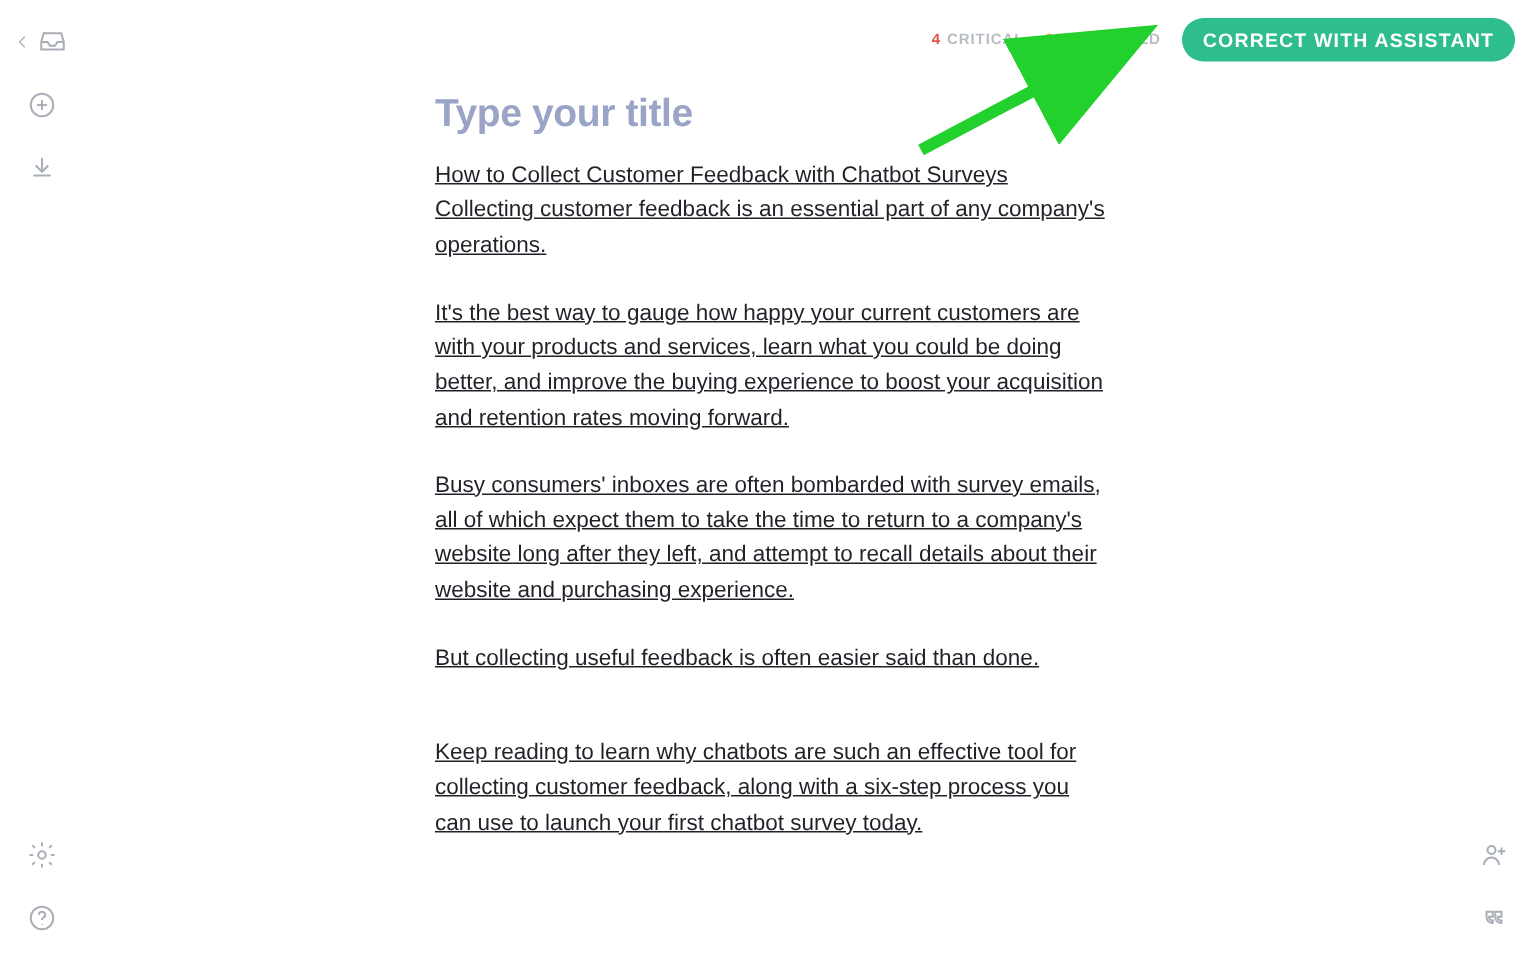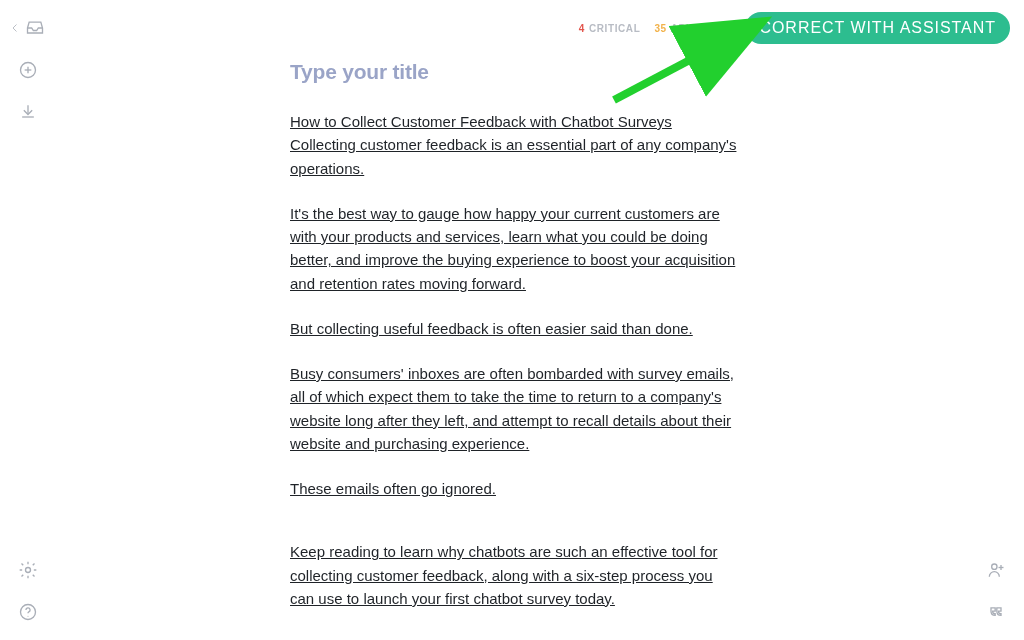--- a/index.html
+++ b/index.html
@@ -45,38 +45,38 @@
   }
   .stat { display: flex; align-items: baseline; gap: 4px; text-transform: uppercase; color: #b8bcc4; font-weight: 600; }
   .stat .num-critical { color: #e2554c; font-weight: 700; }
   .stat .num-advanced { color: #f2b24a; font-weight: 700; }
   .pill-btn {
     background: #2dbd8f;
     color: #fff;
     border: none;
     border-radius: 16px;
     padding: 7px 14px;
-    font-size: 16px;
-    font-weight: 400;
+    font-size: 13px;
+    font-weight: 700;
     letter-spacing: 0.06em;
     cursor: pointer;
     text-transform: uppercase;
   }
 
   
   .editor {
     position: absolute;
     left: 290px; top: 60px;
     width: 450px;
   }
   .title-field {
-    font-size: 21px;
+    font-size: 26px;
     font-weight: 600;
     color: #9aa4c7;
-    margin-bottom: 26px;
+    margin-bottom: 14px;
     outline: none;
     letter-spacing: -0.01em;
   }
   .body-text {
     font-size: 15px;
     line-height: 1.55;
     color: #1f2328;
   }
   .body-text p { margin-bottom: 22px; text-decoration: underline; }
 
@@ -175,18 +175,17 @@
   </defs>
   <line x1="6" y1="86" x2="150" y2="10" stroke="#22d02e" stroke-width="8" marker-end="url(#ah)"></line>
 </svg>
 
 <div class="editor">
   <div class="title-field" contenteditable="true" style="">Type your title</div>
 
   <div class="body-text">
     <p>How to Collect Customer Feedback with Chatbot Surveys Collecting customer feedback is an essential part of any company's operations.</p>
     <p>It's the best way to gauge how happy your current customers are with your products and services, learn what you could be doing better, and improve the buying experience to boost your acquisition and retention rates moving forward.</p>
+    <p>Busy consumers' inboxes are often bombarded with survey emails, all of which expect them to take the time to return to a company's website long after they left, and attempt to recall details about their website and purchasing experience.</p>
     <p>But collecting useful feedback is often easier said than done.</p>
-    <p>Busy consumers' inboxes are often bombarded with survey emails, all of which expect them to take the time to return to a company's website long after they left, and attempt to recall details about their website and purchasing experience.</p>
-    <p>These emails often go ignored.</p>
     <p style="margin-top:40px">Keep reading to learn why chatbots are such an effective tool for collecting customer feedback, along with a six-step process you can use to launch your first chatbot survey today.</p>
   </div>
 </div>
 
 </body></html>

